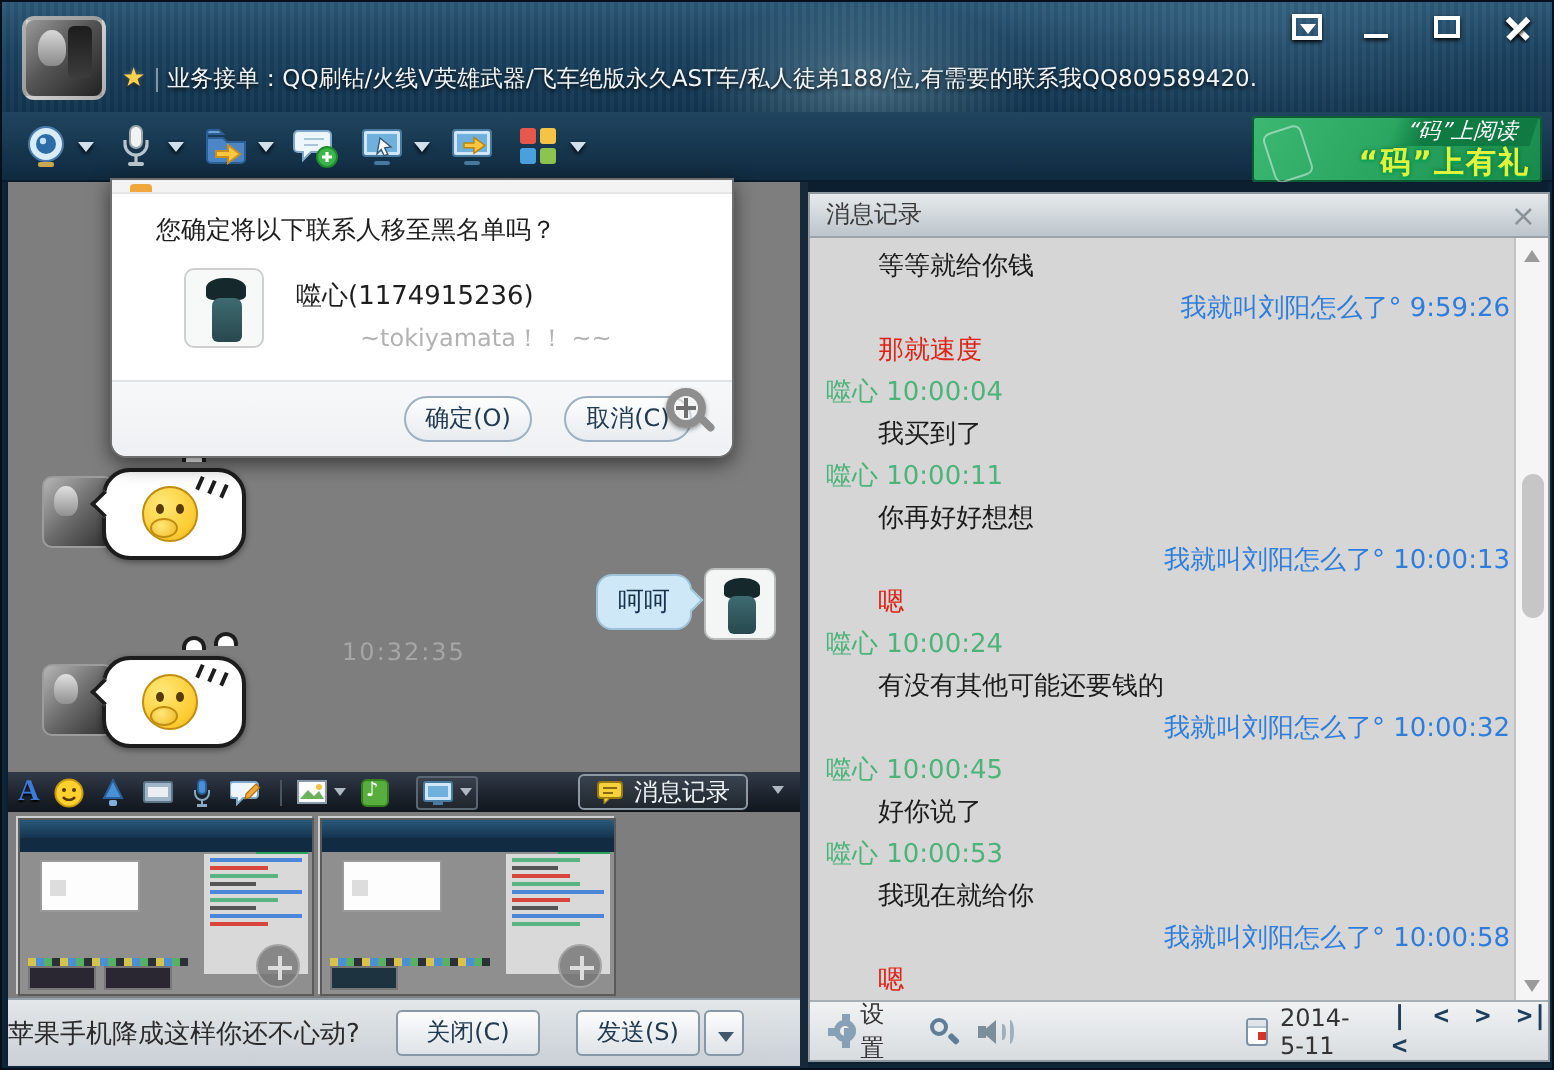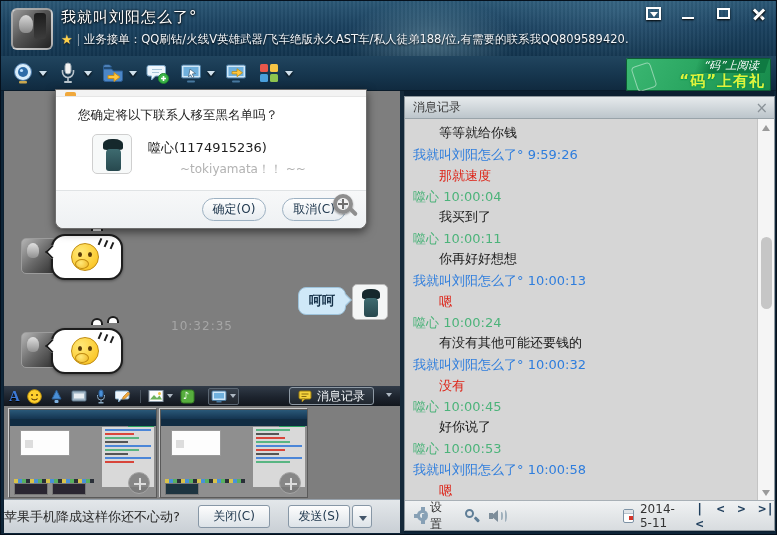--- a/index.html
+++ b/index.html
@@ -76,21 +76,21 @@
     background:radial-gradient(circle at 35% 30%, #ffe878 0%, #fccb30 70%, #e8a91a 100%);
     border:1px solid #c08c12; }
   .face .eye { position:absolute; top:8px; width:4px; height:5px; border-radius:50%; background:#5a3a08; }
   .face .eye.l { left:6px; } .face .eye.r { left:16px; }
   .face .hand { position:absolute; left:3px; top:15px; width:14px; height:10px; border-radius:50%;
     background:radial-gradient(circle at 40% 35%, #ffe878, #f0b825); border:1px solid #c08c12; }
   .doodle-a, .doodle-b { position:absolute; width:12px; height:7px; border:2px solid #1d1d1d; border-bottom:none;
     border-radius:10px 10px 0 0; background:#fff; }
   .doodle-lines span { position:absolute; width:1.5px; height:7px; background:#1d1d1d; transform:rotate(24deg); }
   .msg-out { position:absolute; background:#cfe8f8; border:1px solid #9dc2da; border-radius:8px;
-    padding:4px 10px; font-size:13px; color:#16324a;font-weight:bold; }
+    padding:4px 10px; font-size:13px; color:#16324a; }
   .msg-out .tail { position:absolute; right:-5px; top:8px; width:8px; height:8px; background:#cfe8f8;
     border-top:1px solid #9dc2da; border-right:1px solid #9dc2da; transform:rotate(45deg); }
   .time-divider { position:absolute; left:0; width:396px; text-align:center; color:#a6a6a6; font-size:12px; letter-spacing:1px; }
 
   
   .dialog { position:absolute; left:54px; top:88px; width:312px; height:140px; z-index:5;
     background:#fff; border:1px solid #6e6e6e; border-radius:0 0 8px 8px;
     box-shadow:0 3px 10px rgba(0,0,0,.55), 0 0 0 1px rgba(255,255,255,.4) inset; }
   .dlg-cut { position:absolute; left:0; top:0; width:100%; height:7px; overflow:hidden; background:#f3f3f3; border-bottom:1px solid #e6e6e6; }
   .dlg-cut .oicn { position:absolute; left:9px; top:2px; width:11px; height:9px; background:#f0a83c; border-radius:2px; }
@@ -171,21 +171,21 @@
   
   .panel { position:absolute; left:403px; top:95px; width:371px; height:435px; background:#d6d6d6;
     border:1px solid #8f989e; }
   .p-header { position:absolute; left:0; top:0; width:100%; height:22px;
     background:linear-gradient(180deg,#e6eaec,#bcc5cb); border-bottom:1px solid #99a3a9;
     display:flex; align-items:center; }
   .p-title { margin-left:8px; font-size:12px; color:#3a3a3a; }
   .p-close { position:absolute; right:6px; top:1px; font-size:15px; color:#8a9298; cursor:pointer; line-height:20px; }
   .p-body { position:absolute; left:0; top:22px; width:352px; height:383px; overflow:hidden; padding:4px 2px 0 4px; }
   .line { font-size:13px; line-height:21px; white-space:nowrap; }
-  .line.h-self { color:#2e7ddd; padding-left:4px; }
+  .line.h-self { color:#2e7ddd; padding-left:4px;text-align:right; }
   .line.h-other { color:#4cb37a; padding-left:4px; }
   .line.m-self { color:#dd2317; padding-left:30px; }
   .line.m-other { color:#1b1b1b; padding-left:30px;font-family:Liberation Mono, monospace; }
   .scrollbar { position:absolute; right:0; top:22px; width:17px; height:383px; background:#f5f5f5; border-left:1px solid #c4c4c4; }
   .sb-up,.sb-down { position:absolute; left:4px; width:0; height:0; border-left:4.5px solid transparent; border-right:4.5px solid transparent; }
   .sb-up { top:6px; border-bottom:6px solid #9a9a9a; }
   .sb-down { bottom:6px; border-top:6px solid #9a9a9a; }
   .sb-thumb { position:absolute; left:2.5px; top:118px; width:11px; height:72px; background:#c6c6c6; border-radius:6px; cursor:grab; }
   .p-footer { position:absolute; left:0; bottom:0; width:100%; height:30px;
     background:linear-gradient(180deg,#f0f2f3,#d8dcdf); border-top:1px solid #a8b0b6;
@@ -217,21 +217,20 @@
 
   .divider-v { position:absolute; left:399px; top:90px; width:4px; height:445px; background:#15293a; }
 </style>
 </head>
 <body>
 
 <div id="window">
 
   <div class="titlebar">
     <div class="t-avatar"></div>
-    <div class="t-title">我就叫刘阳怎么了°</div>
     <div class="t-statusrow">
       <span class="t-star">★</span>
       <span class="t-sep"></span>
       <span class="t-status">业务接单：QQ刷钻/火线V英雄武器/飞车绝版永久AST车/私人徒弟188/位,有需要的联系我QQ809589420.</span>
     </div>
     <div class="winctrls">
       <div class="wbtn">
           <i class="skinbox"></i>
           <i class="skinarrow"></i>
         </div>
@@ -516,24 +515,24 @@
       <div class="line m-self">那就速度</div>
       <div class="line h-other">噬心 10:00:04</div>
       <div class="line m-other">我买到了</div>
       <div class="line h-other">噬心 10:00:11</div>
       <div class="line m-other">你再好好想想</div>
       <div class="line h-self">我就叫刘阳怎么了° 10:00:13</div>
       <div class="line m-self">嗯</div>
       <div class="line h-other">噬心 10:00:24</div>
       <div class="line m-other">有没有其他可能还要钱的</div>
       <div class="line h-self">我就叫刘阳怎么了° 10:00:32</div>
-      <div class="line m-self">没有</div>
       <div class="line h-other">噬心 10:00:45</div>
       <div class="line m-other">好你说了</div>
       <div class="line h-other">噬心 10:00:53</div>
+      <div class="line m-other">我现在就给你</div>
       <div class="line h-self">我就叫刘阳怎么了° 10:00:58</div>
       <div class="line m-self">嗯</div>
     </div>
     <div class="scrollbar">
       <span class="sb-up"></span>
       <span class="sb-thumb"></span>
       <span class="sb-down"></span>
     </div>
     <div class="p-footer">
       <span class="gear">

